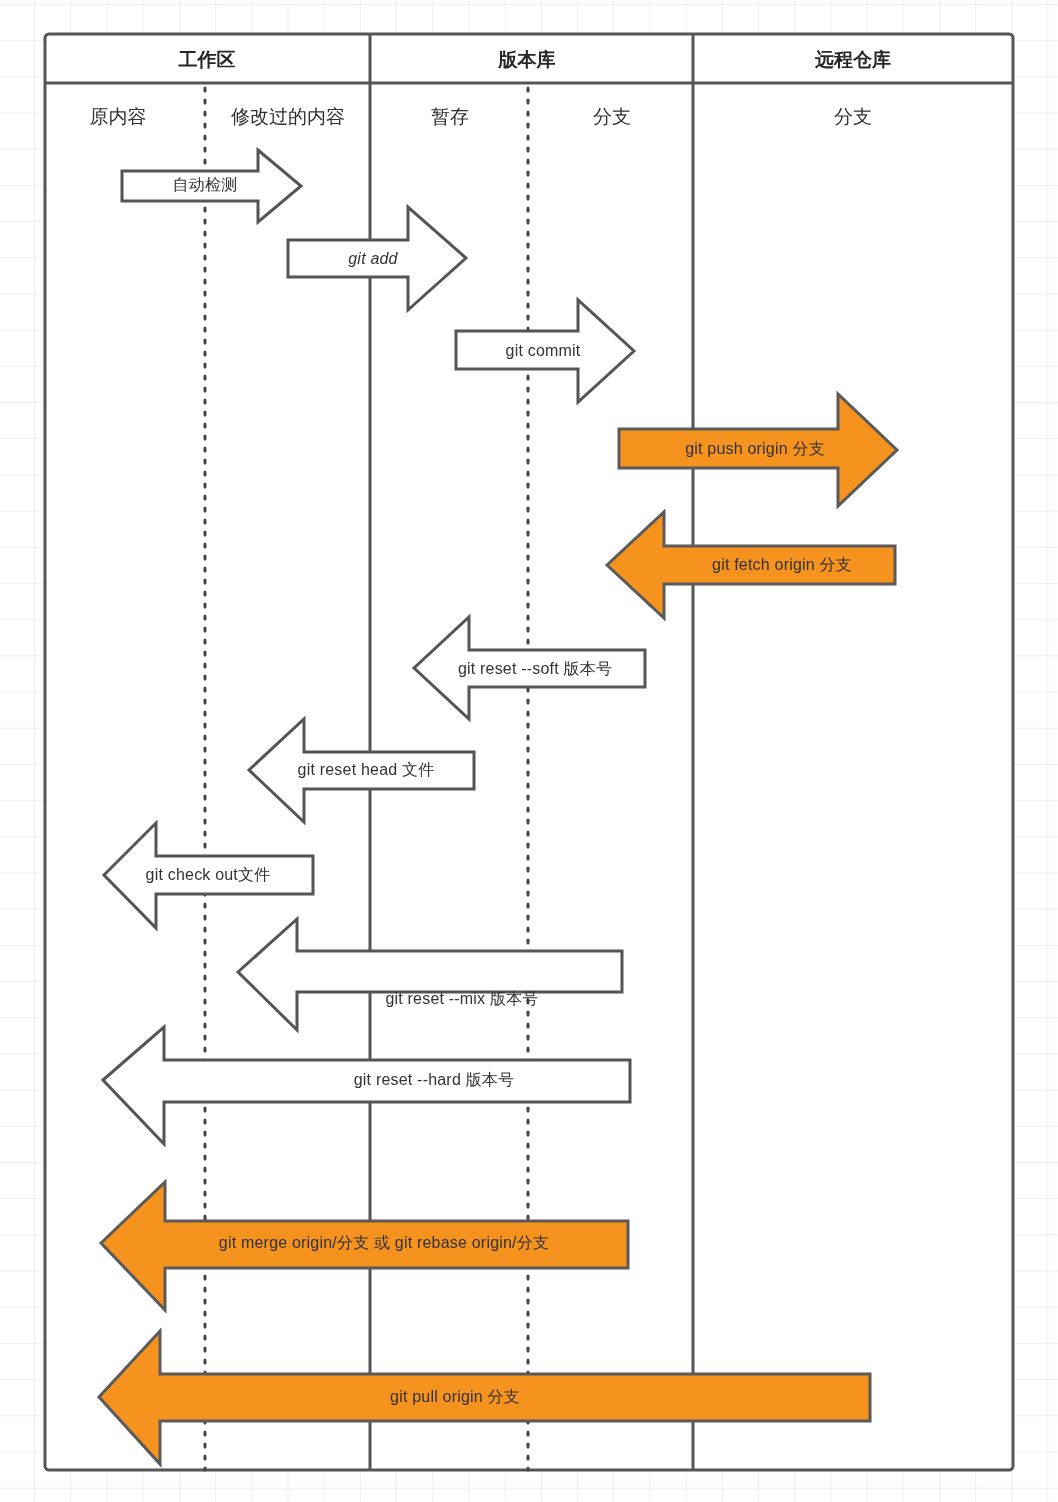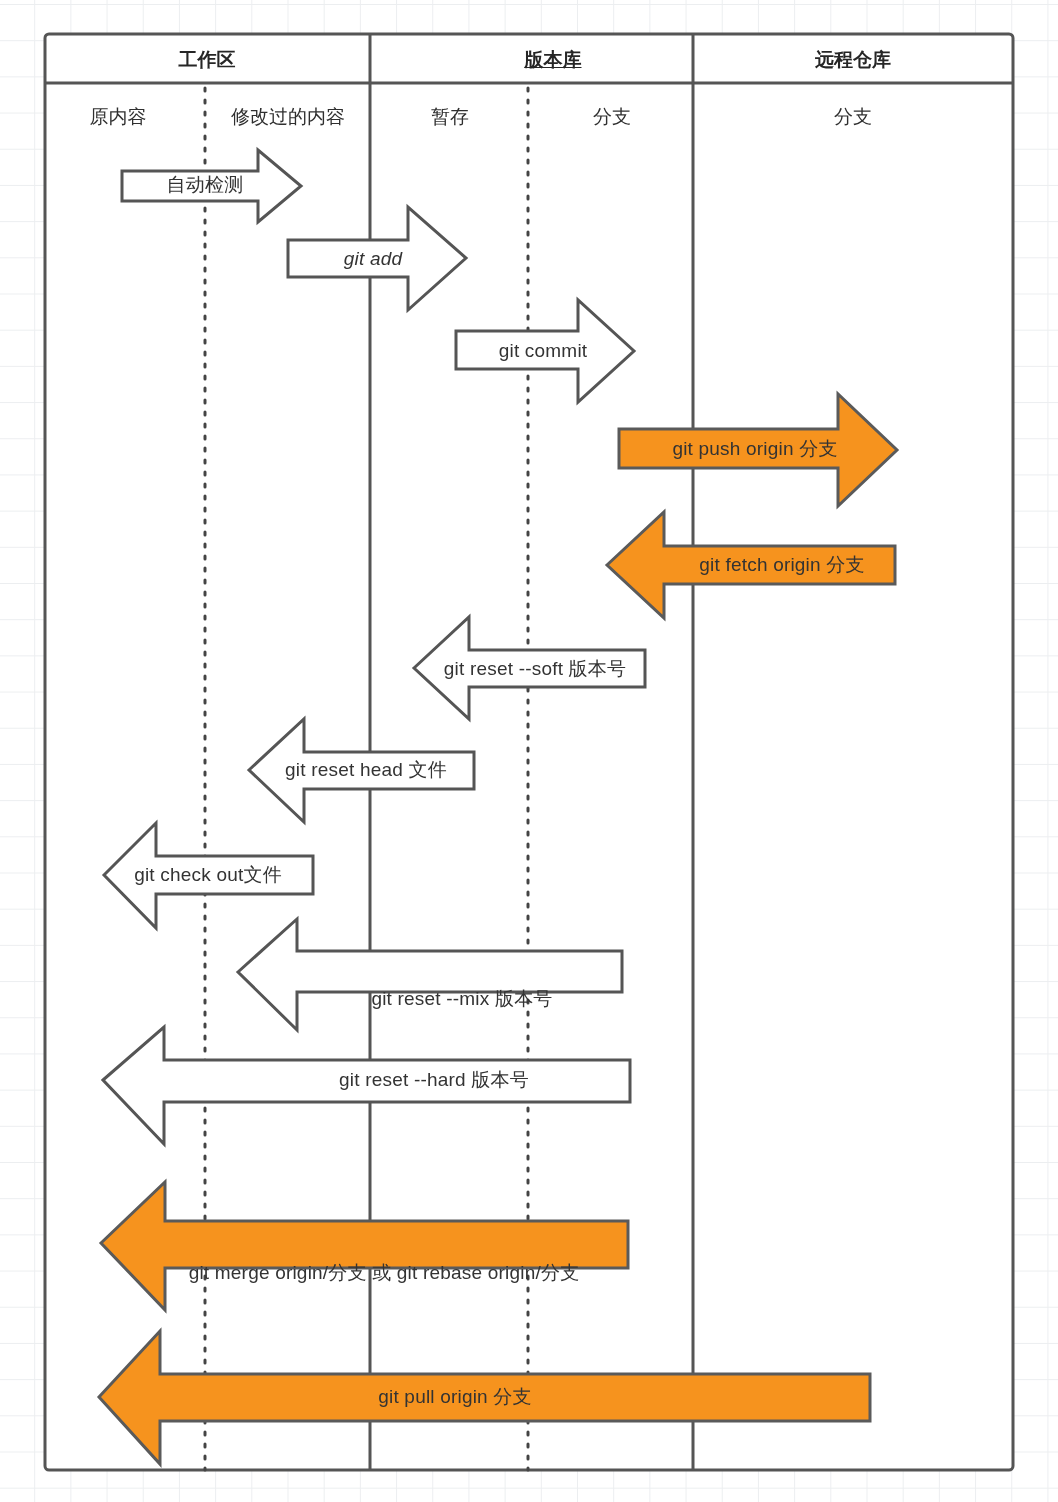--- a/index.html
+++ b/index.html
@@ -38,21 +38,21 @@
   .hdr-lbl {
     font-size: 19px;
     font-weight: bold;
     color: #262626;
   }
   .sub-lbl {
     font-size: 19px;
     color: #2f2f2f;
   }
   .arrow-lbl {
-    font-size: 19px;
+    font-size: 16px;
     color: #333333;
     letter-spacing: 0.2px;
   }
   .center {
     transform: translate(-50%, -50%);
     text-align: center;
   }
 </style>
 </head>
 <body>
@@ -93,35 +93,35 @@
 
     <polygon points="103,1080 164,1027 164,1060 630,1060 630,1102 164,1102 164,1144" fill="#ffffff" stroke="#555555" stroke-width="3" stroke-linejoin="miter"></polygon>
 
     <polygon points="101,1243 165,1182 165,1221 628,1221 628,1268 165,1268 165,1310" fill="#F6931E" stroke="#5A5A5A" stroke-width="3" stroke-linejoin="miter"></polygon>
 
     <polygon points="99,1397 160,1331 160,1374 870,1374 870,1421 160,1421 160,1464" fill="#F6931E" stroke="#5A5A5A" stroke-width="3" stroke-linejoin="miter"></polygon>
 
   </svg>
 
   <div class="lbl hdr-lbl center" style="left:207px; top:60px;font-family:Liberation Mono, monospace;">工作区</div>
-  <div class="lbl hdr-lbl center" style="left:553px; top:60px;text-decoration:underline;">版本库</div>
+  <div class="lbl hdr-lbl center" style="left:527px; top:60px;">版本库</div>
   <div class="lbl hdr-lbl center" style="left:853px; top:60px;">远程仓库</div>
 
   <div class="lbl sub-lbl center" style="left:118px; top:117px;">原内容</div>
   <div class="lbl sub-lbl center" style="left:288px; top:117px;">修改过的内容</div>
   <div class="lbl sub-lbl center" style="left:450px; top:117px;">暂存</div>
   <div class="lbl sub-lbl center" style="left:612px; top:117px;">分支</div>
   <div class="lbl sub-lbl center" style="left:853px; top:117px;">分支</div>
 
   <div class="lbl arrow-lbl center" style="left:205px; top:185px;">自动检测</div>
   <div class="lbl arrow-lbl center" style="left:373px; top:259px;font-style:italic;">git add</div>
   <div class="lbl arrow-lbl center" style="left:543px; top:351px;text-align:right;">git commit</div>
   <div class="lbl arrow-lbl center" style="left:755px; top:449px;">git push origin 分支</div>
   <div class="lbl arrow-lbl center" style="left:782px; top:565px;">git fetch origin  分支</div>
   <div class="lbl arrow-lbl center" style="left:535px; top:669px;">git reset --soft 版本号</div>
   <div class="lbl arrow-lbl center" style="left:366px; top:770px;">git reset head 文件</div>
   <div class="lbl arrow-lbl center" style="left:208px; top:875px;">git check out文件</div>
   <div class="lbl arrow-lbl center" style="left:462px; top:971px;margin-top:28px;">git reset --mix 版本号</div>
   <div class="lbl arrow-lbl center" style="left:434px; top:1080px;">git reset --hard 版本号</div>
-  <div class="lbl arrow-lbl center" style="left:384px; top:1243px;margin-top:30px;">git merge origin/分支 或 git rebase origin/分支</div>
+  <div class="lbl arrow-lbl center" style="left:384px; top:1243px;">git merge origin/分支 或 git rebase origin/分支</div>
   <div class="lbl arrow-lbl center" style="left:455px; top:1397px;">git pull origin  分支</div>
 
 </div>
 
 </body></html>

